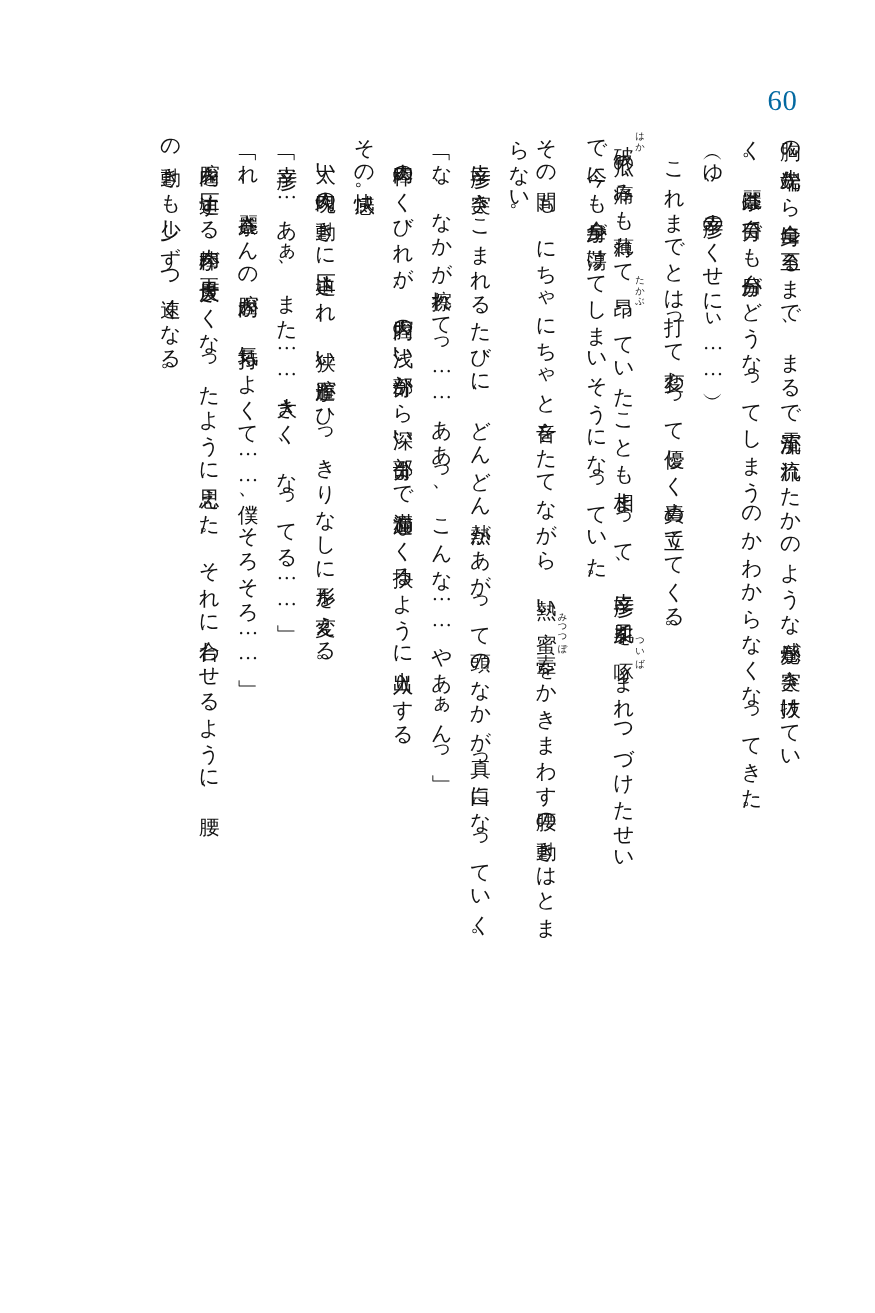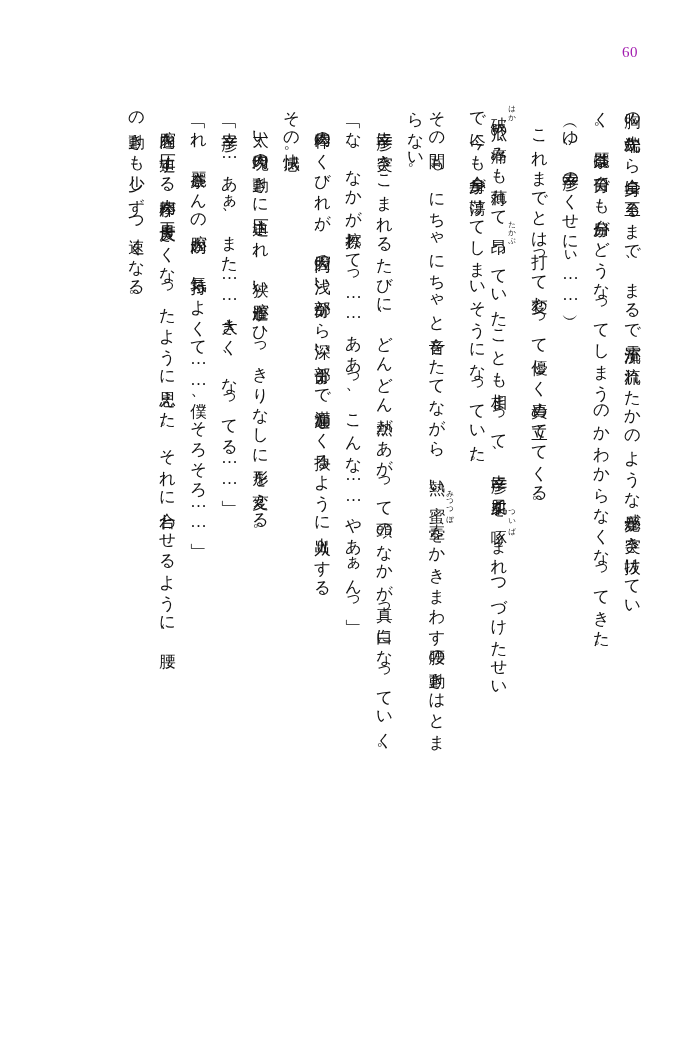--- a/index.html
+++ b/index.html
@@ -17,25 +17,25 @@
   }
   .page {
     position: absolute;
     inset: 0;
     width: 700px;
     height: 1050px;
     background: #ffffff;
   }
   .page-number {
     position: absolute;
-    top: 44px;
+    top: 68px;
     right: 62px;
-    font-size: 15px;
+    font-size: 23px;
     font-family: "Liberation Serif", "DejaVu Serif", serif;
-    color: #a21caf;
+    color: #0369a1;
     letter-spacing: 0.5px;
   }
   .text-block {
     position: absolute;
     top: 100px;
     right: 60px;
     left: 60px;
     bottom: 60px;
     display: flex;
     flex-direction: row-reverse;

